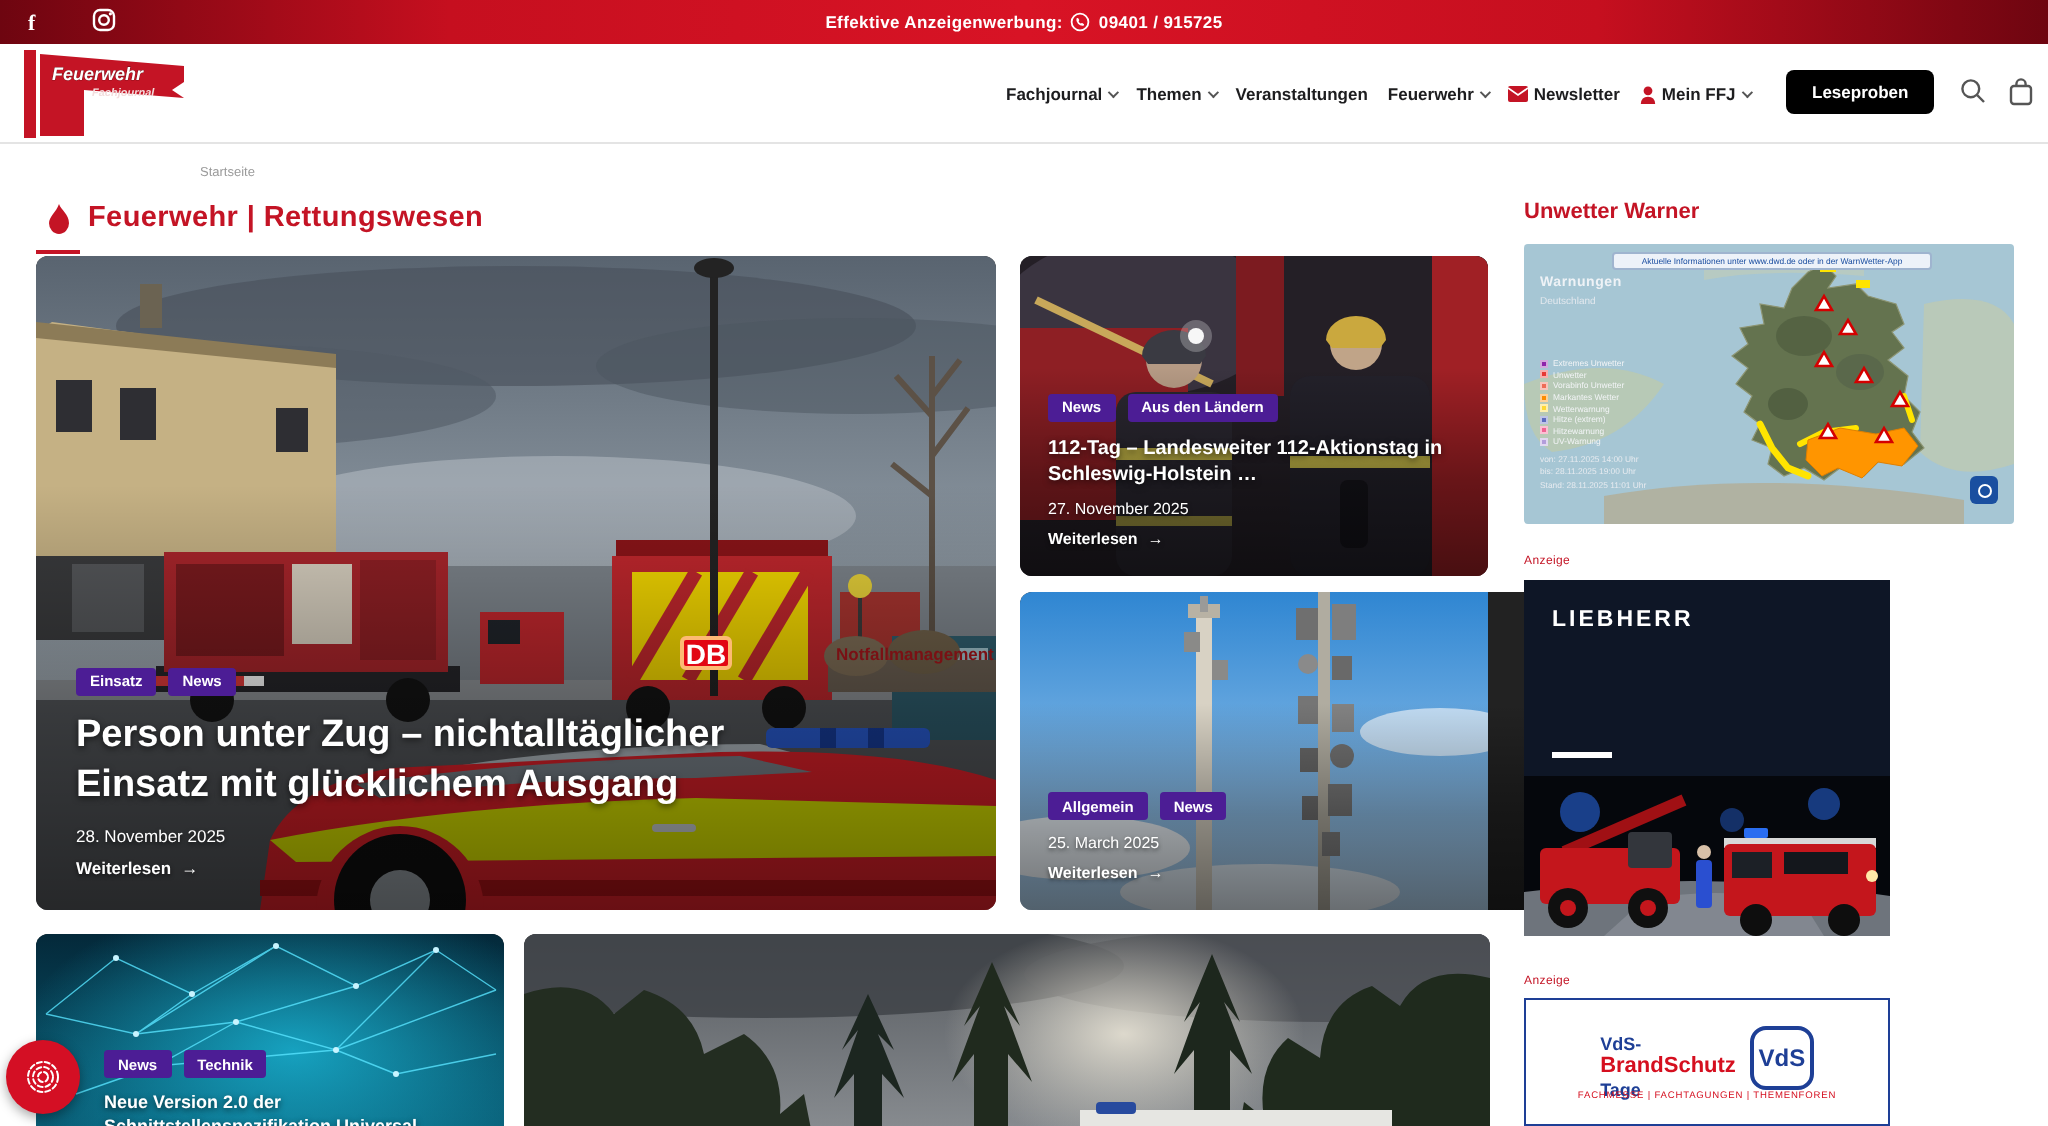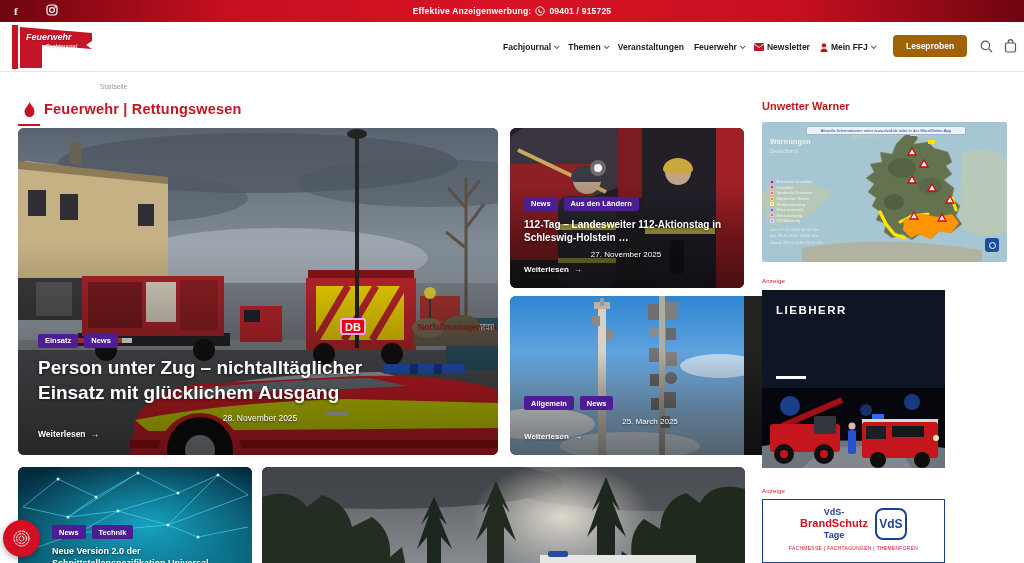--- a/index.html
+++ b/index.html
@@ -15,44 +15,44 @@
   .topbar svg { display:block; }
 
   
   .header { position:absolute; left:0; top:22px; width:1024px; height:50px; background:#fff; border-bottom:1px solid #e4e4e4; }
   .logo { position:absolute; left:12px; top:2px; }
   .nav { position:absolute; left:503px; top:0; height:50px; display:flex; align-items:center; gap:10px;
     font-size:8.5px; font-weight:700; color:#1d1d1f; white-space:nowrap; }
   .nav-item { display:flex; align-items:center; gap:3px; cursor:pointer; }
   .caret { width:4px; height:4px; border-right:1.2px solid #555; border-bottom:1.2px solid #555;
     transform:rotate(45deg) translateY(-1px); display:inline-block; }
-  .cta-btn { position:absolute; left:893px; top:13px; background:#a16207; color:#fff; border:none;
+  .cta-btn { position:absolute; left:893px; top:13px; background:#000000; color:#fff; border:none;
     font-family:inherit; font-size:8.5px; font-weight:700; padding:6px 13px; border-radius:4px; cursor:pointer; }
   .hicon { position:absolute; top:17px; cursor:pointer; }
 
   
   .breadcrumb { position:absolute; left:100px; top:83px; font-size:6.5px; color:#9a9a9a; }
   .flame-wrap { position:absolute; left:18px; top:102px; width:22px; text-align:center; }
   .flame-underline { width:22px; height:2px; background:#c41425; margin-top:2px; }
   .page-title { position:absolute; left:44px; top:101px; font-size:14.5px; font-weight:800; color:#c41425; letter-spacing:.2px; }
 
   
   .card { position:absolute; border-radius:6px; overflow:hidden; background:#222; cursor:pointer; }
   .card svg { position:absolute; left:0; top:0; }
   .card-shade { position:absolute; inset:0; background:linear-gradient(180deg, rgba(0,0,0,0) 35%, rgba(0,0,0,.35) 70%, rgba(0,0,0,.55) 100%); }
   .card-meta { position:absolute; left:20px; right:16px; bottom:16px; color:#fff; }
   .tags { display:flex; gap:6px; margin-bottom:7px; }
   .badge { background:#4c1d95; color:#fff; font-size:7.5px; font-weight:700; padding:2.5px 7px; border-radius:2px; }
   .c-title { font-weight:800; text-shadow:0 1px 3px rgba(0,0,0,.65); line-height:1.32; }
   .c-title.big { font-size:19px; max-width:390px; margin-bottom:8px; }
   .c-title.small { font-size:10px; max-width:218px; margin-bottom:6px; }
-  .c-date { font-size:8.5px; text-shadow:0 1px 2px rgba(0,0,0,.6); margin-bottom:6px;text-align:center; }
+  .c-date { font-size:8.5px; text-shadow:0 1px 2px rgba(0,0,0,.6); margin-bottom:6px; }
   .c-read { font-size:8.5px; font-weight:700; display:flex; align-items:center; gap:5px; text-shadow:0 1px 2px rgba(0,0,0,.6); }
   .db-plate { position:absolute; left:322px; top:190px; width:26px; height:17px; background:#e20613;
-    border:2px solid #f0abfc; border-radius:3px; color:#fff; font-weight:800; font-size:11px; display:flex; align-items:center; justify-content:center; }
+    border:2px solid #fdba74; border-radius:3px; color:#fff; font-weight:800; font-size:14px; display:flex; align-items:center; justify-content:center; }
   .side-text { position:absolute; left:400px; top:194px; font-size:8.5px; font-weight:800; color:#7a1014; white-space:nowrap; }
 
   
   .widget-title { position:absolute; left:762px; top:100px; font-size:11px; font-weight:800; color:#c41425; }
   .map-box { position:absolute; left:762px; top:122px; width:245px; height:140px; border-radius:2px; overflow:hidden; cursor:pointer; }
   .map-box svg { position:absolute; left:0; top:0; }
   .map-banner { position:absolute; left:44px; top:4px; width:160px; background:#edf2f9; border:.5px solid #9fb4cf; border-radius:2px;
     color:#1b4ea0; font-size:4.2px; text-align:center; padding:1px 2px; }
   .map-title { position:absolute; left:8px; top:16px; font-size:7px; color:#eef2f6; font-weight:600; letter-spacing:.3px; }
   .map-sub { position:absolute; left:8px; top:26px; font-size:5px; color:#e2e8ee; }
@@ -67,21 +67,21 @@
 
   .ad-label { position:absolute; left:762px; font-size:6px; color:#c41425; letter-spacing:.2px; }
   .ad-liebherr { position:absolute; left:762px; top:290px; width:183px; height:178px; background:#0e1626; overflow:hidden; cursor:pointer; }
   .lh-brand { position:absolute; left:14px; top:14px; color:#fff; font-size:11.5px; font-weight:800; letter-spacing:1.5px; }
   .lh-head { position:absolute; left:14px; top:46px; color:#fff; font-size:13.5px; font-weight:800; line-height:1.3; }
   .lh-underline { position:absolute; left:14px; top:86px; width:30px; height:3px; background:#fff; }
   .ad-liebherr svg { position:absolute; left:0; bottom:0; }
 
   .ad-vds { position:absolute; left:762px; top:499px; width:183px; height:64px; background:#fff; border:1.5px solid #1e3f96; overflow:hidden; cursor:pointer; }
   .vds-row { position:absolute; left:0; top:7px; width:100%; display:flex; justify-content:center; align-items:center; gap:7px; }
-  .vds-text { text-align:center; line-height:1.15; }
+  .vds-text { text-align:left; line-height:1.15;margin-top:10px; }
   .vds-b { color:#1e3f96; font-weight:800; font-size:9px; }
   .vds-r { color:#d50f1f; font-weight:800; font-size:11px; }
   .vds-logo { width:32px; height:32px; border:2.5px solid #1e3f96; border-radius:8px; display:flex; align-items:center; justify-content:center;
     color:#1e3f96; font-weight:800; font-size:12px; }
   .vds-tagline { position:absolute; left:0; top:46px; width:100%; text-align:center; color:#d50f1f; font-size:4.8px; letter-spacing:.4px; }
 
   
   .fab { position:absolute; left:3px; top:520px; width:37px; height:37px; border-radius:50%; background:#d40f24;
     display:flex; align-items:center; justify-content:center; box-shadow:0 2px 6px rgba(0,0,0,.35); cursor:pointer; }
 </style>

